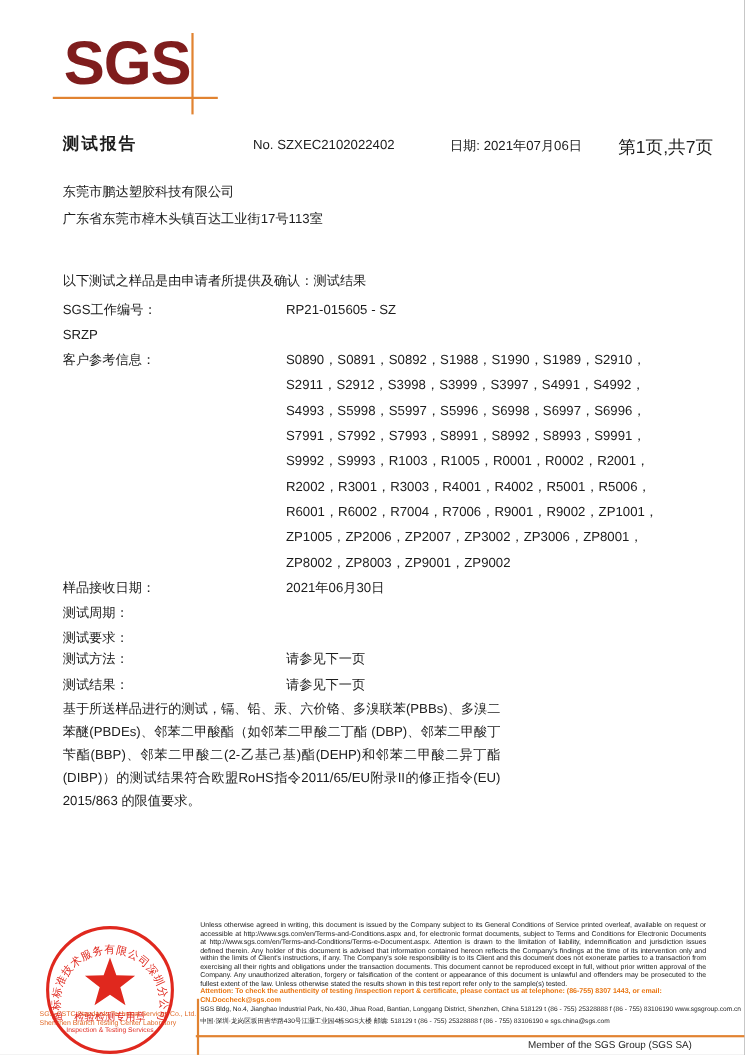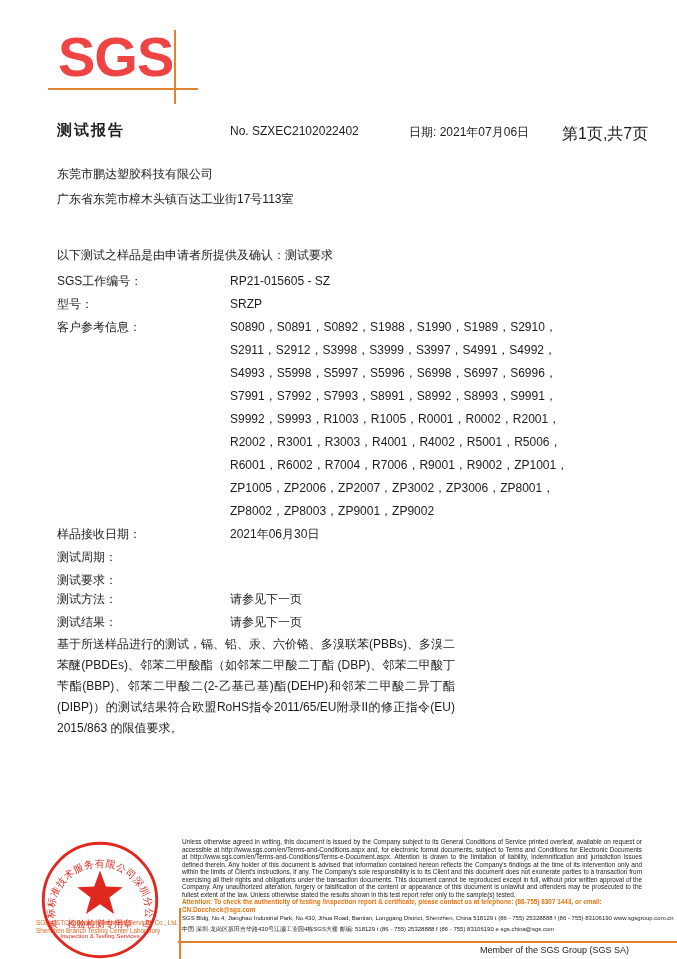--- a/index.html
+++ b/index.html
@@ -5,39 +5,39 @@
   * { margin:0; padding:0; box-sizing:border-box; }
   html,body { background:#888; }
   body { font-family:"Liberation Sans","DejaVu Sans",sans-serif; }
   .page {
     position:relative; width:677px; height:959px; background:#ffffff;
     margin:0 auto; overflow:hidden; color:#1c1c1c;
   }
   
   .logo-text {
     position:absolute; left:58px; top:24px;
-    font-size:56px; font-weight:700; color:#ef4444; letter-spacing:-1px;
+    font-size:56px; font-weight:700; color:#7f1d1d; letter-spacing:-1px;
     font-family:"Liberation Sans",sans-serif;
   }
   .logo-hline { position:absolute; left:48px; top:88px; width:150px; height:2px; background:#e18331; }
   .logo-vline { position:absolute; left:174px; top:30px; width:2px; height:74px; background:#e18331; }
 
   .title-row { position:absolute; left:0; top:121px; width:677px; height:20px; }
   .doc-title { position:absolute; left:57px; top:0; font-size:15px; font-weight:700; letter-spacing:2px; }
   .report-no { position:absolute; left:230px; top:3px; font-size:12px; }
   .report-date { position:absolute; left:409px; top:3px; font-size:12px; }
   .report-page { position:absolute; left:562px; top:3px; font-size:16px; }
 
   .applicant { position:absolute; left:57px; top:162px; font-size:12px; line-height:25px; }
 
   .statement { position:absolute; left:57px; top:247px; font-size:12px; }
 
   
   .fields { position:absolute; left:57px; top:270px; width:566px; }
-  .frow { display:flex; align-items:flex-start; }
+  .frow { display:flex; align-items:flex-start;gap:30px; }
   .flabel { width:173px; flex:0 0 173px; font-size:12px; line-height:23px; }
   .fvalue { flex:1; font-size:12px; line-height:23px; white-space:pre-line; }
   .frow.tight { margin-top:-4px; }
   .frow.conclusion .fvalue { line-height:21px; max-width:398px; text-align:justify; }
 
   
   .legal-block { position:absolute; left:182px; top:838px; width:460px; }
   .legal-text { font-size:6.4px; line-height:7.5px; text-align:justify; color:#222; }
   .attention-text { font-size:6.4px; line-height:7.5px; color:#e87511; font-weight:700; }
   .addr-en, .addr-cn { font-size:6px; line-height:10.5px; color:#222; white-space:nowrap; }
@@ -66,29 +66,28 @@
     <span class="report-no">No. SZXEC2102022402</span>
     <span class="report-date">日期: 2021年07月06日</span>
     <span class="report-page">第1页,共7页</span>
   </div>
 
   <div class="applicant">
     <div>东莞市鹏达塑胶科技有限公司</div>
     <div>广东省东莞市樟木头镇百达工业街17号113室</div>
   </div>
 
-  <div class="statement">以下测试之样品是由申请者所提供及确认：测试要求</div>
+  <div class="statement">以下测试之样品是由申请者所提供及确认：测试结果</div>
 
   <div class="fields">
     <div class="frow">
       <div class="flabel">SGS工作编号：</div>
       <div class="fvalue">RP21-015605 - SZ</div>
     </div>
     <div class="frow">
-      <div class="flabel">型号：</div>
       <div class="fvalue">SRZP</div>
     </div>
     <div class="frow">
       <div class="flabel">客户参考信息：</div>
       <div class="fvalue">S0890，S0891，S0892，S1988，S1990，S1989，S2910，
 S2911，S2912，S3998，S3999，S3997，S4991，S4992，
 S4993，S5998，S5997，S5996，S6998，S6997，S6996，
 S7991，S7992，S7993，S8991，S8992，S8993，S9991，
 S9992，S9993，R1003，R1005，R0001，R0002，R2001，
 R2002，R3001，R3003，R4001，R4002，R5001，R5006，

